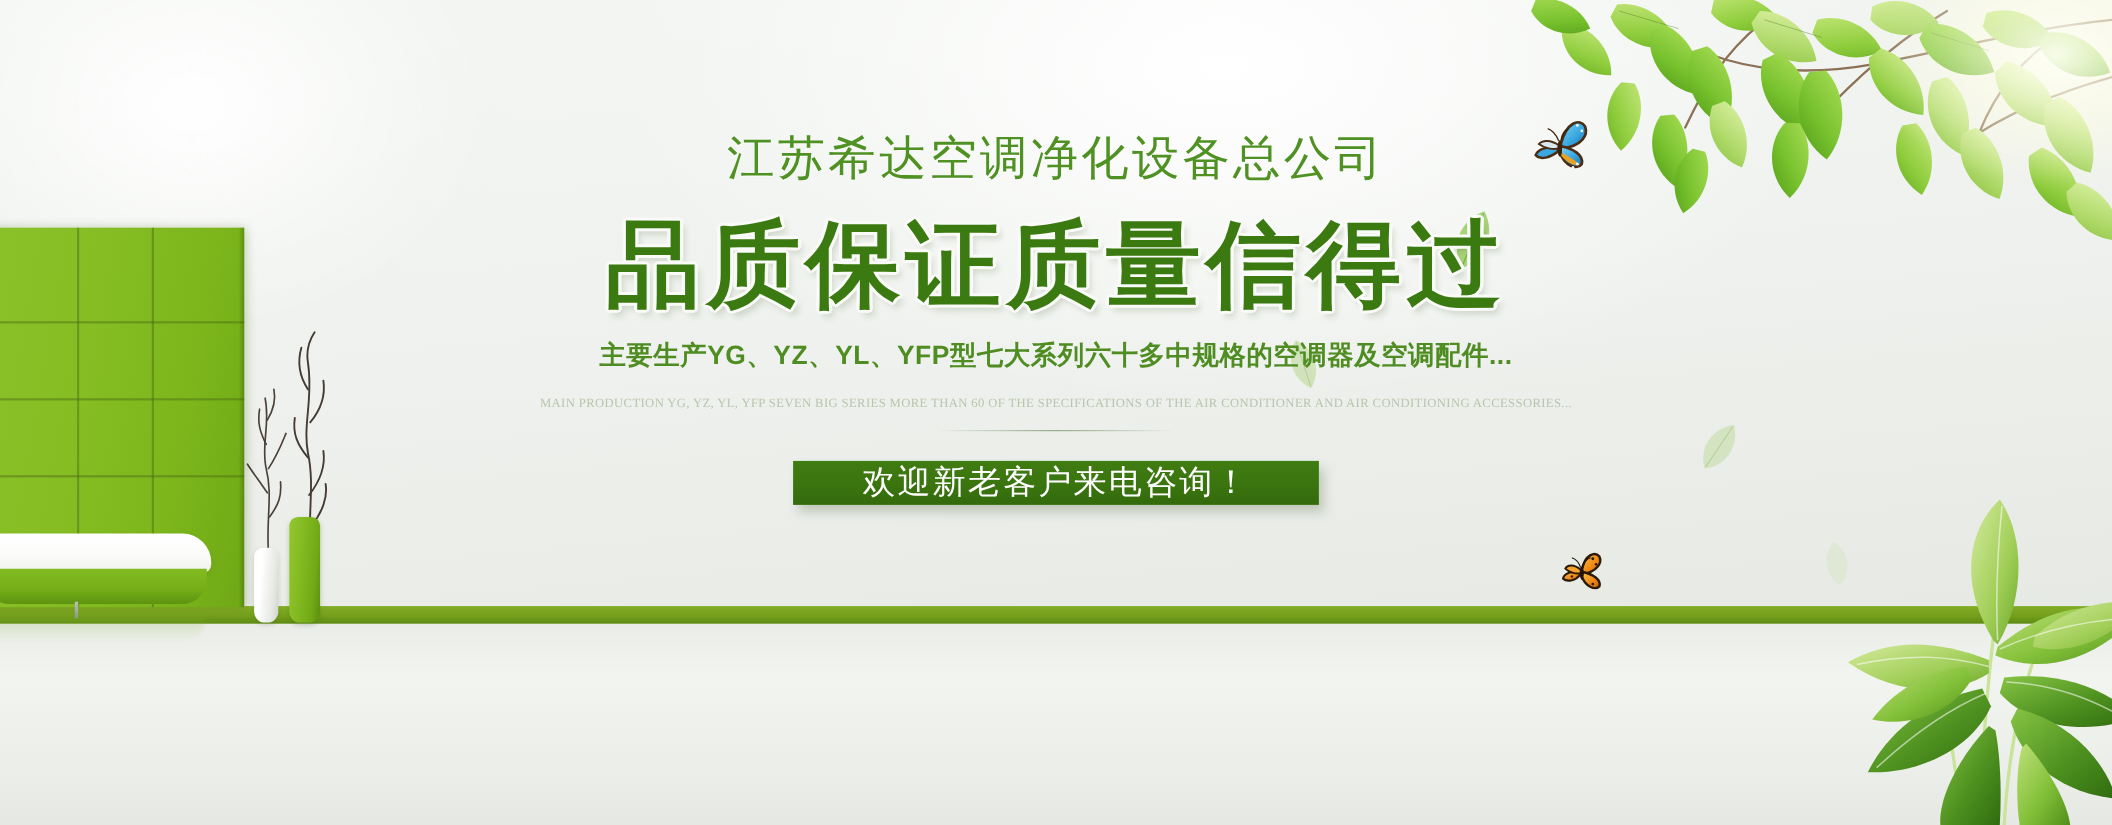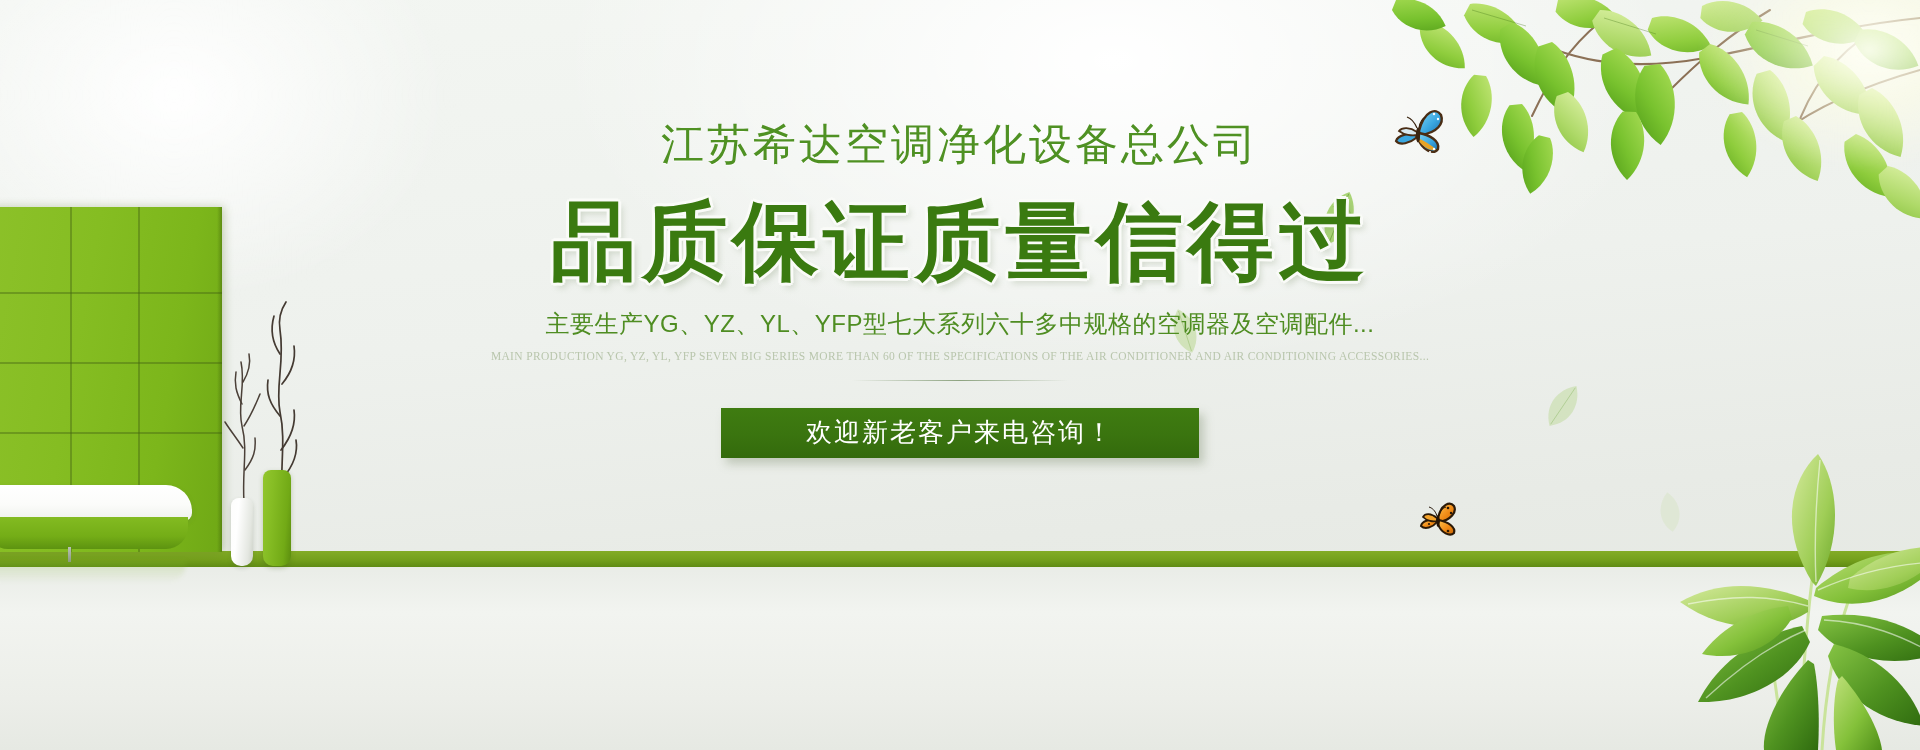--- a/index.html
+++ b/index.html
@@ -115,39 +115,39 @@
     color:#3a7a10;white-space:nowrap;
     text-shadow:
       -2px -2px 0 #fafbf8, 2px -2px 0 #fafbf8,
       -2px  2px 0 #fafbf8, 2px  2px 0 #fafbf8,
        0   -3px 0 #fafbf8, 0    3px 0 #fafbf8,
       -3px  0   0 #fafbf8, 3px  0   0 #fafbf8,
        4px  5px 6px rgba(120,140,100,.28);
   }
   .sub-cn{
     margin-top:22px;
-    font-size:24px;line-height:1.3;font-weight:400;letter-spacing:.5px;
+    font-size:24px;line-height:1.3;font-weight:700;letter-spacing:.5px;
     color:#4f8d22;white-space:nowrap;
   }
   .sub-en{
-    margin-top:9px;
+    margin-top:20px;
     font-family:"Liberation Serif","DejaVu Serif",serif;
     font-size:11.5px;line-height:1.3;letter-spacing:.35px;
     color:#b9c6ad;white-space:nowrap;
   }
   .divider{
     margin-top:16px;width:216px;height:1px;
     background:linear-gradient(90deg,rgba(150,170,140,0),rgba(125,150,110,.85),rgba(150,170,140,0));
   }
   .cta{
     margin-top:27px;
     display:inline-flex;align-items:center;justify-content:center;
-    width:478px;height:50px;
+    width:478px;height:40px;
     background:linear-gradient(180deg,#3f7c11 0%,#3a740f 55%,#336a0c 100%);
-    color:#ffffff;font-size:26px;letter-spacing:2px;
+    color:#ffffff;font-size:30px;letter-spacing:2px;
     box-shadow:5px 6px 9px rgba(110,130,95,.34);
     border:0;cursor:pointer;
   }
 </style>
 </head>
 <body>
 
 <div class="banner">
 
   <div class="wall-glow"></div>

